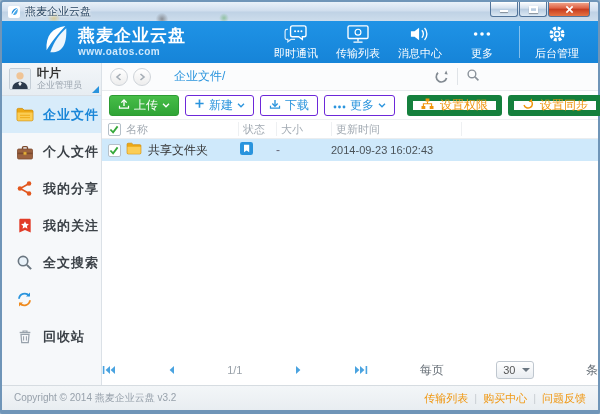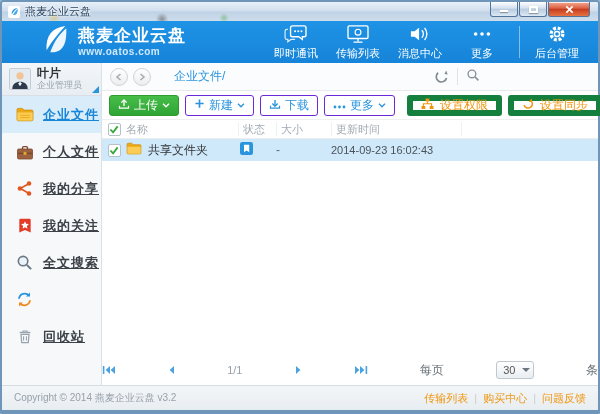--- a/index.html
+++ b/index.html
@@ -46,21 +46,21 @@
   .userpanel { height:33px; flex:0 0 33px; display:flex; align-items:center; padding:0 7px; position:relative;
                background:linear-gradient(#f3f6f9,#e7edf2); border-bottom:1px solid #d9dfe5; cursor:pointer; }
   .avatar { width:22px; height:22px; border:1px solid #c4cdd6; border-radius:2px; background:#e8eef3; overflow:hidden; flex:0 0 22px; }
   .userinfo { margin-left:6px; line-height:1.1; }
   .username { font-size:12px; font-weight:bold; color:#333; }
   .userrole { font-size:9px; color:#9aa4ae; }
   .corner-tri { position:absolute; right:2px; bottom:2px; width:0; height:0; border-left:7px solid transparent; border-bottom:7px solid #2a94dd; }
   .menu { flex:1; }
   .menu-item { height:37px; display:flex; align-items:center; padding-left:13px; cursor:pointer; }
   .menu-item .mico { width:19px; height:18px; margin-right:9px; display:flex; align-items:center; justify-content:center; }
-  .menu-item .mlbl { font-size:13px; font-weight:bold; color:#3c4248; letter-spacing:1px;text-decoration:underline; }
+  .menu-item .mlbl { font-size:13px; font-weight:bold; color:#3c4248; letter-spacing:1px; }
   .menu-item.active { background:#d8ecfa; }
   .menu-item.active .mlbl { color:#1a86d8; }
 
   
   .main { flex:1; background:#fff; display:flex; flex-direction:column; min-width:0; }
 
   .navbar { height:28px; flex:0 0 28px; display:flex; align-items:center; padding:0 8px; background:#fbfcfd; border-bottom:1px solid #e7eaed; }
   .circ-btn { width:18px; height:18px; border-radius:50%; border:1px solid #cfd4d9; background:linear-gradient(#fff,#ededed); display:flex; align-items:center; justify-content:center; margin-right:5px; cursor:pointer; }
   .breadcrumb { font-size:12px; color:#2a94dd; margin-left:18px; cursor:pointer; }
   .nav-right { margin-left:auto; display:flex; align-items:center; }

